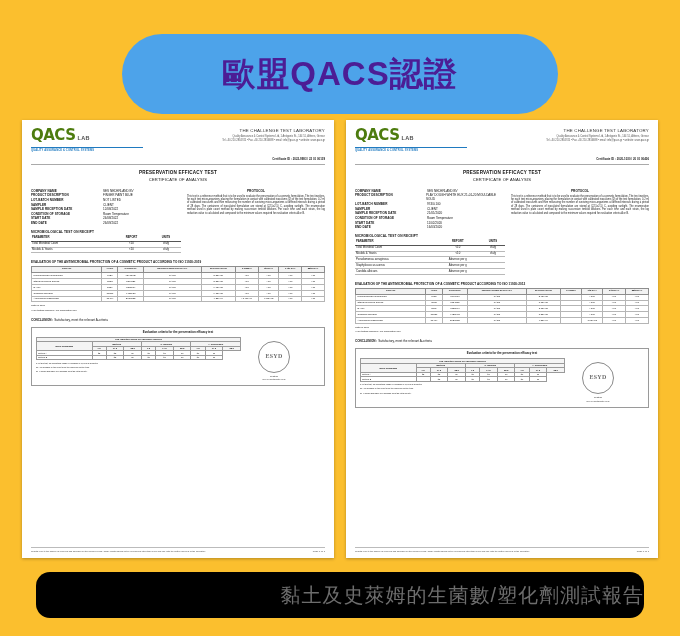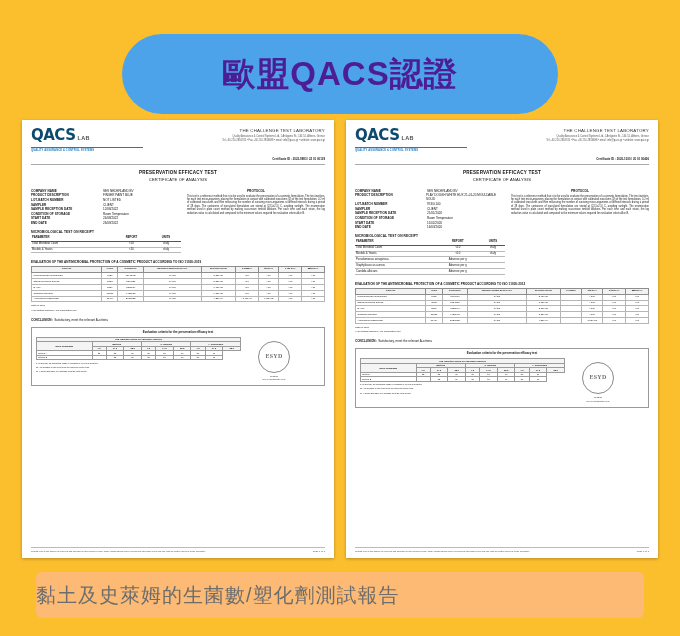--- a/index.html
+++ b/index.html
@@ -22,23 +22,23 @@
     color:#4c1d95;
     font-size:33px;
     font-weight:bold;
     letter-spacing:1px;
     white-space:nowrap;
   }
   .footer{
     position:absolute;
     left:36px;top:572px;
     width:608px;height:46px;
-    background:#fdba74;
-    border-radius:6px;
-    display:flex;align-items:center;justify-content:flex-start;
+    background:#000000;
+    border-radius:14px;
+    display:flex;align-items:center;justify-content:flex-end;
   }
   .footer-text{
     color:#6d6d6d;
     font-size:20px;
     letter-spacing:1px;
     white-space:nowrap;
   }
 
   
   .sheet{
@@ -56,21 +56,21 @@
   .sheet-left{left:22px;}
   .sheet-right{left:346px;}
 
   
   .doc-head{display:flex;justify-content:space-between;align-items:flex-start;}
   .logo-block{width:118px;}
   .logo-main{
     display:flex;align-items:baseline;
   }
   .logo-q{
-    font-size:15px;font-weight:bold;color:#0c4a6e;letter-spacing:-0.5px;
+    font-size:15px;font-weight:bold;color:#4d7c0f;letter-spacing:-0.5px;
     font-family:"DejaVu Sans", sans-serif;
   }
   .logo-lab{
     font-size:5.5px;font-weight:bold;color:#4d4d4d;margin-left:2px;letter-spacing:.4px;
   }
   .logo-rule{height:1.6px;background:#1f7ac0;margin-top:1px;width:112px;}
   .logo-sub{
     font-size:2.7px;color:#1f7ac0;letter-spacing:.1px;margin-top:1px;font-weight:bold;
   }
   .head-right{text-align:right;width:172px;padding-top:2px;}

